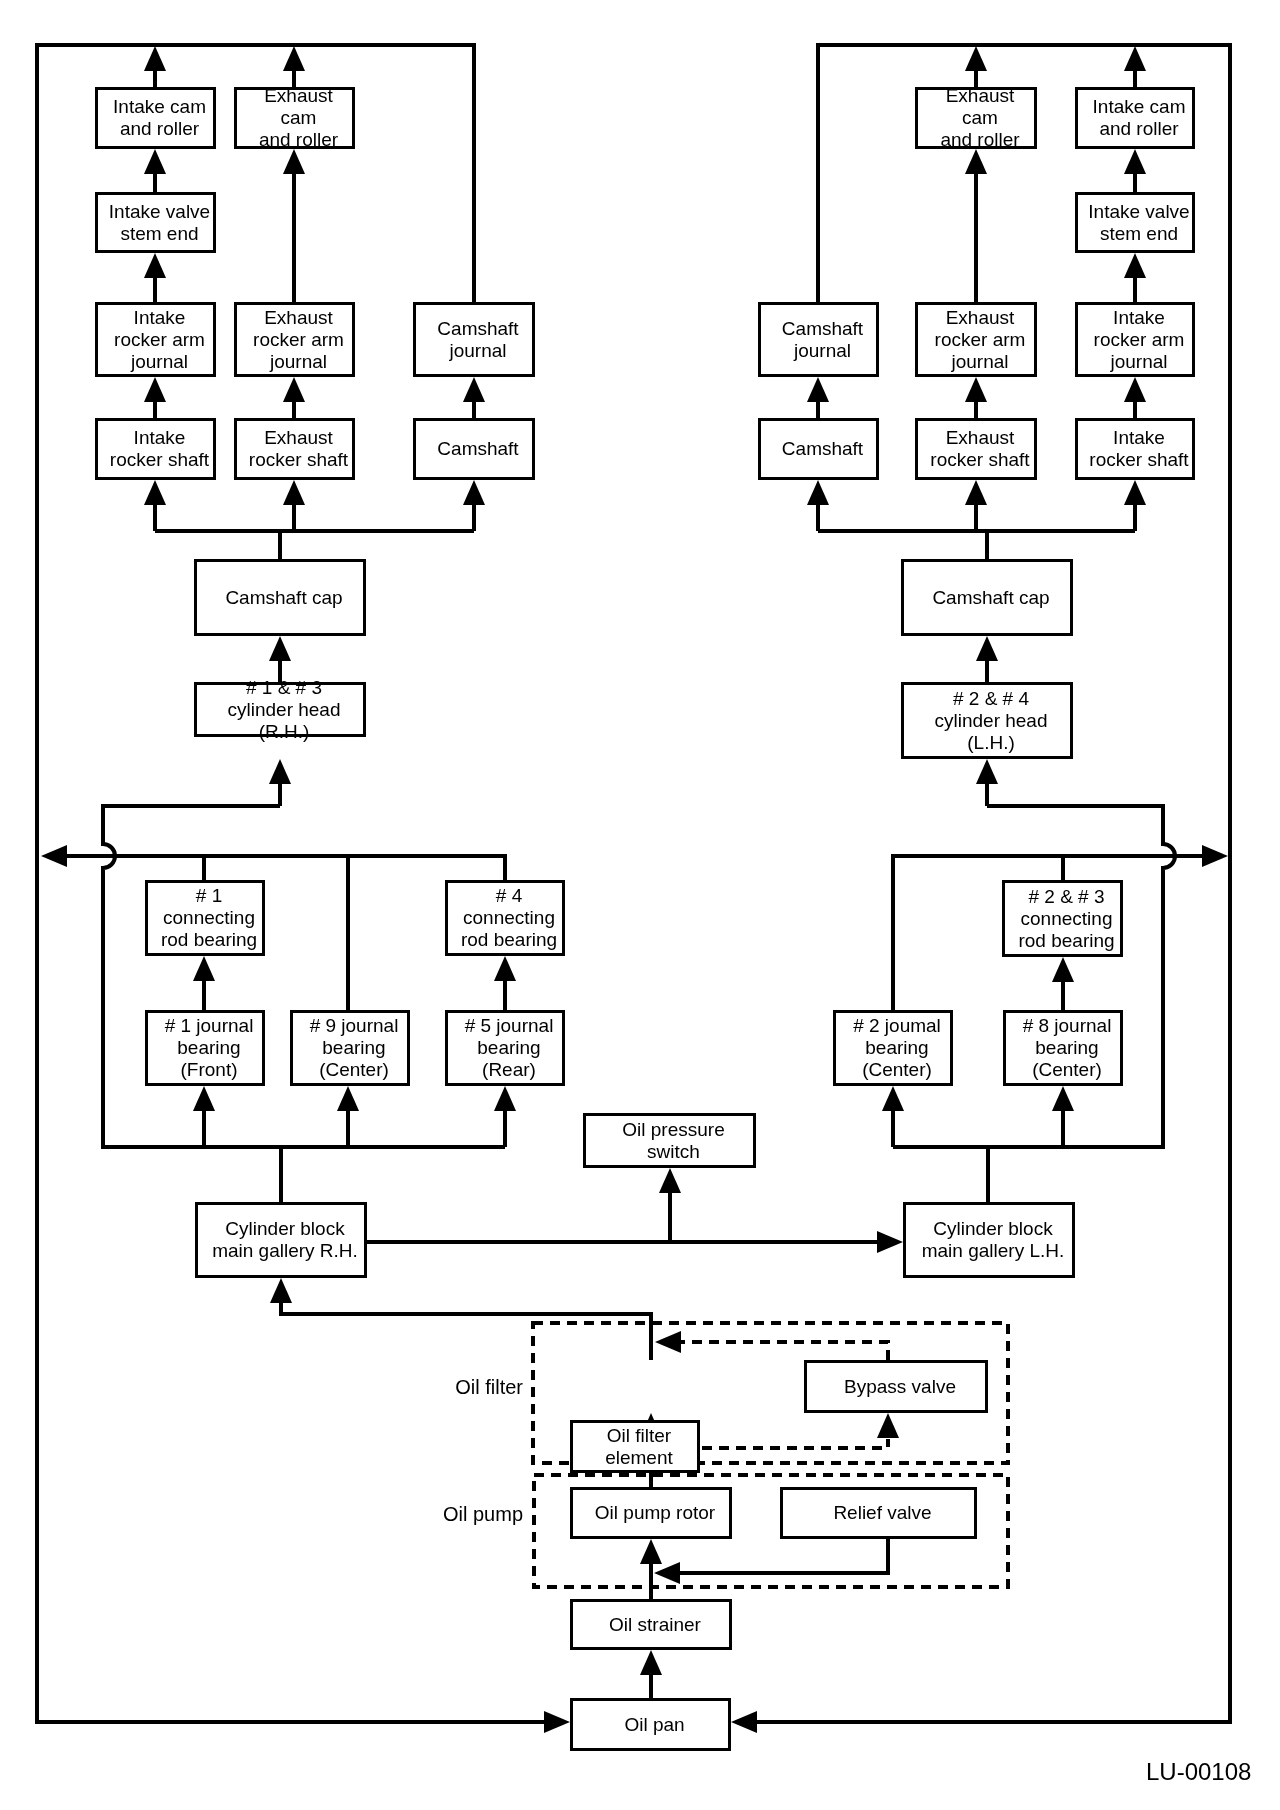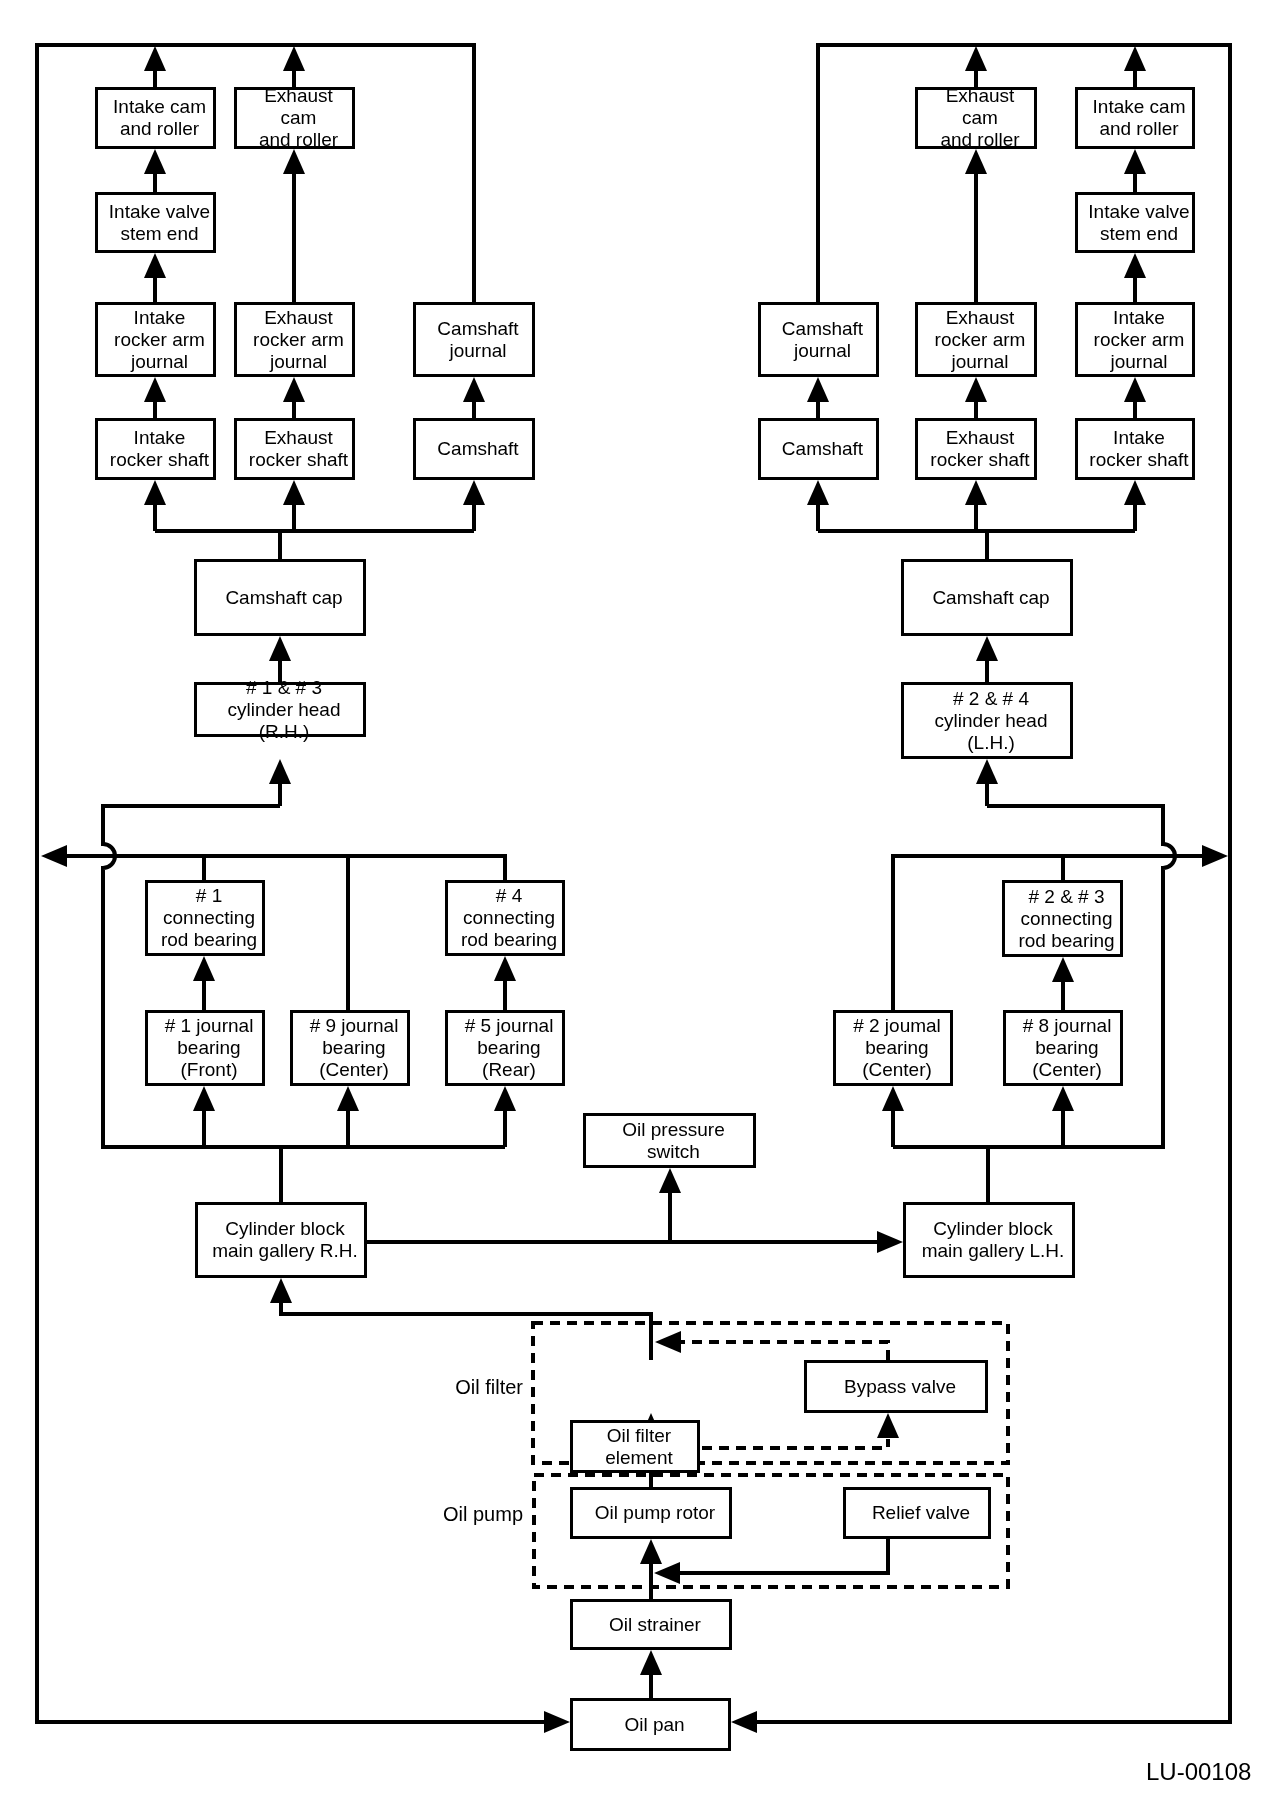--- a/index.html
+++ b/index.html
@@ -238,19 +238,19 @@
 main gallery R.H.</div>
   <div class="node" style="left:903px;top:1202px;width:172px;height:76px">Cylinder block
 main gallery L.H.</div>
 
   <div class="grouplabel" style="left:420px;top:1376px;width:103px">Oil filter</div>
   <div class="node" style="left:570px;top:1420px;width:130px;height:53px">Oil filter element</div>
   <div class="node" style="left:804px;top:1360px;width:184px;height:53px">Bypass valve</div>
 
   <div class="grouplabel" style="left:420px;top:1503px;width:103px">Oil pump</div>
   <div class="node" style="left:570px;top:1487px;width:162px;height:52px">Oil pump rotor</div>
-  <div class="node" style="left:843px;top:1487px;width:148px;height:52px">Relief valve</div>
+  <div class="node" style="left:780px;top:1487px;width:197px;height:52px">Relief valve</div>
 
   <div class="node" style="left:570px;top:1599px;width:162px;height:51px">Oil strainer</div>
   <div class="node" style="left:570px;top:1698px;width:161px;height:53px">Oil pan</div>
 
   <div class="docid" style="left:1146px;top:1760px">LU-00108</div>
 </div>
 
 </body></html>

